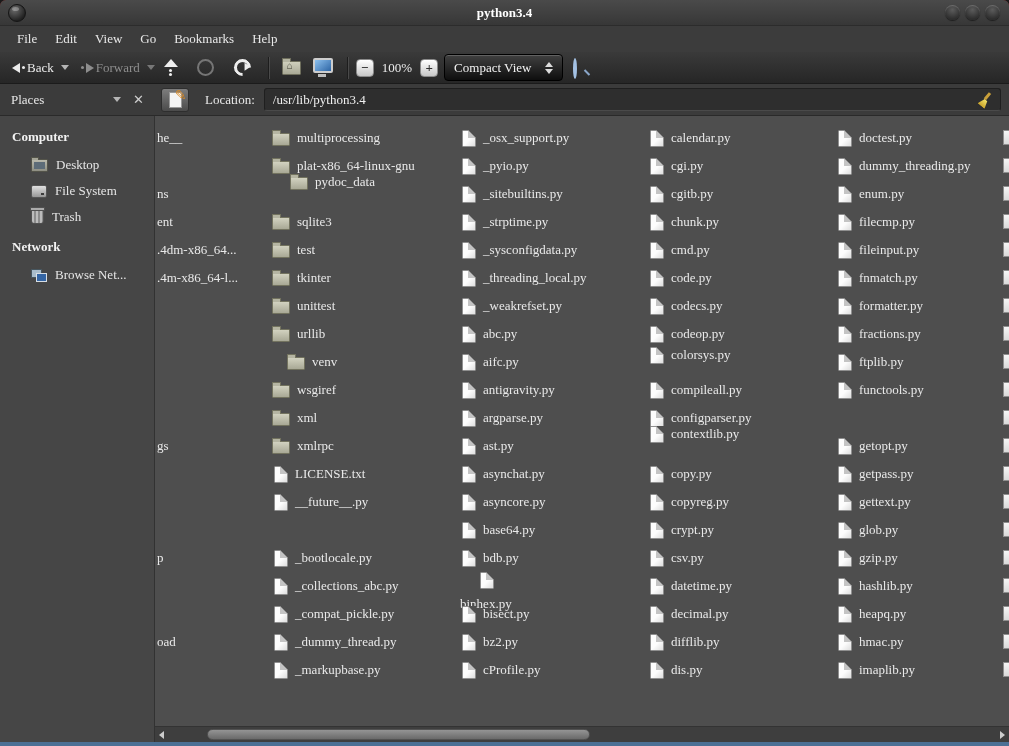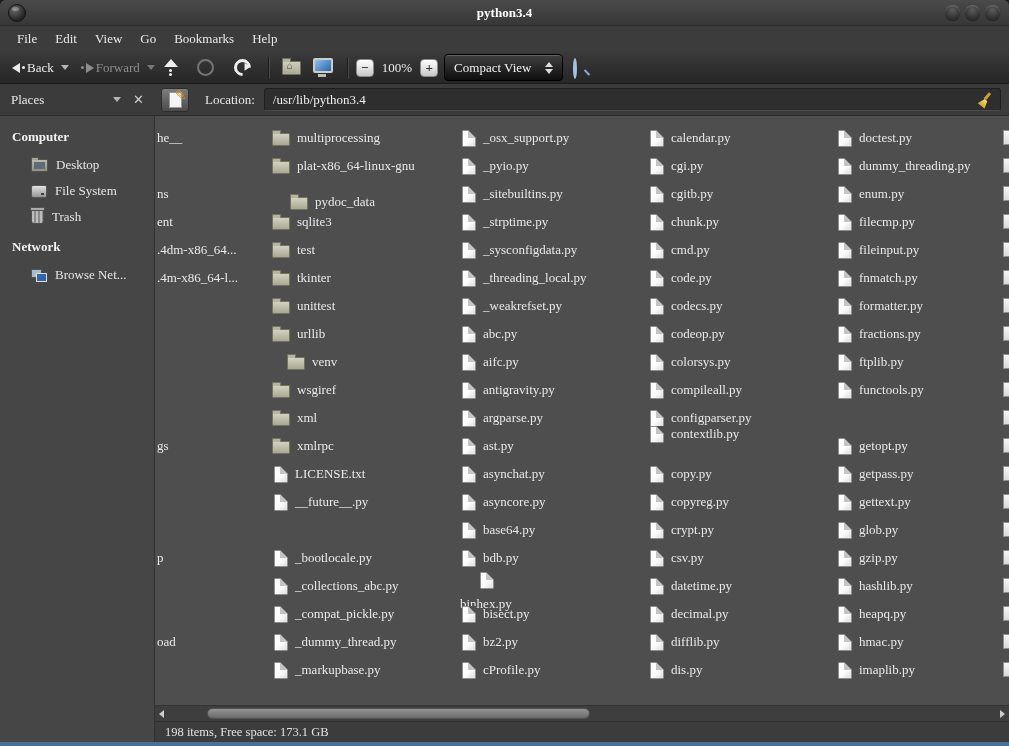--- a/index.html
+++ b/index.html
@@ -230,21 +230,21 @@
     <div class="rightcol">
       <div class="mainpane" id="file-grid">
           <div class="fitem" style="left: 117px; top: 8px;">
             <span class="folder-icon"></span>
             <span class="flabel">multiprocessing</span>
           </div>
           <div class="fitem" style="left: 117px; top: 36px;">
             <span class="folder-icon"></span>
             <span class="flabel">plat-x86_64-linux-gnu</span>
           </div>
-          <div class="fitem" style="left: 117px; top: 72px; padding-left: 18px;">
+          <div class="fitem" style="left: 117px; top: 52px; padding-left: 18px;">
             <span class="folder-icon"></span>
             <span class="flabel">pydoc_data</span>
           </div>
           <div class="fitem" style="left: 117px; top: 92px;">
             <span class="folder-icon"></span>
             <span class="flabel">sqlite3</span>
           </div>
           <div class="fitem" style="left: 117px; top: 120px;">
             <span class="folder-icon"></span>
             <span class="flabel">test</span>
@@ -410,21 +410,21 @@
             <span class="flabel">code.py</span>
           </div>
           <div class="fitem" style="left: 493px; top: 176px;">
             <span class="file-icon"></span>
             <span class="flabel">codecs.py</span>
           </div>
           <div class="fitem" style="left: 493px; top: 204px;">
             <span class="file-icon"></span>
             <span class="flabel">codeop.py</span>
           </div>
-          <div class="fitem" style="left: 493px; top: 232px;">
+          <div class="fitem" style="left: 493px; top: 225px;">
             <span class="file-icon"></span>
             <span class="flabel">colorsys.py</span>
           </div>
           <div class="fitem" style="left: 493px; top: 260px;">
             <span class="file-icon"></span>
             <span class="flabel">compileall.py</span>
           </div>
           <div class="fitem" style="left: 493px; top: 288px;">
             <span class="file-icon"></span>
             <span class="flabel">configparser.py</span>
@@ -568,20 +568,17 @@
           <div class="fsliver" style="top: 462px;"></div>
           <div class="fsliver" style="top: 490px;"></div>
           <div class="fsliver" style="top: 518px;"></div>
           <div class="fsliver" style="top: 546px;"></div>
         </div>
       <div class="hscroll">
         <span class="hs-left"></span>
         <span class="hs-right"></span>
         <span class="hs-thumb"></span>
       </div>
-      <div class="statusbar">
-        <span>198 items, Free space: 173.1 GB</span>
-      </div>
     </div>
   </div>
 
   <div class="bottomedge"></div>
 </div>
 
 </body></html>

